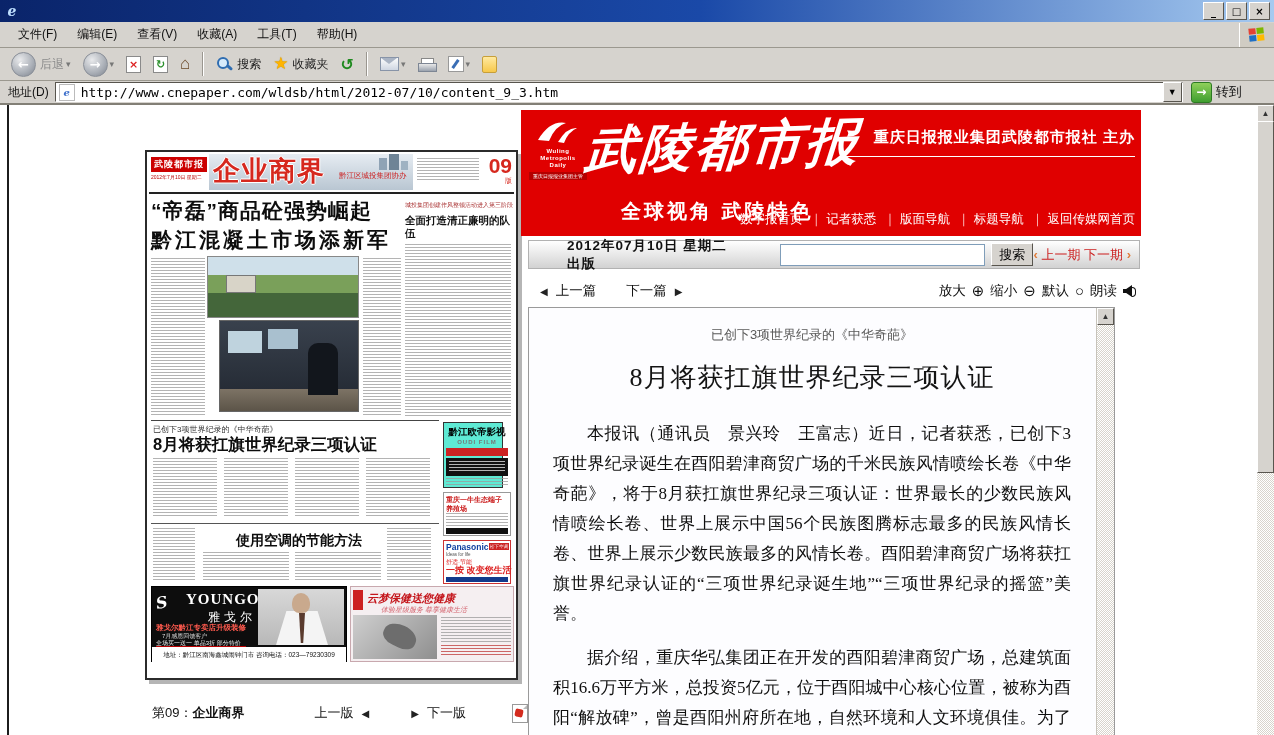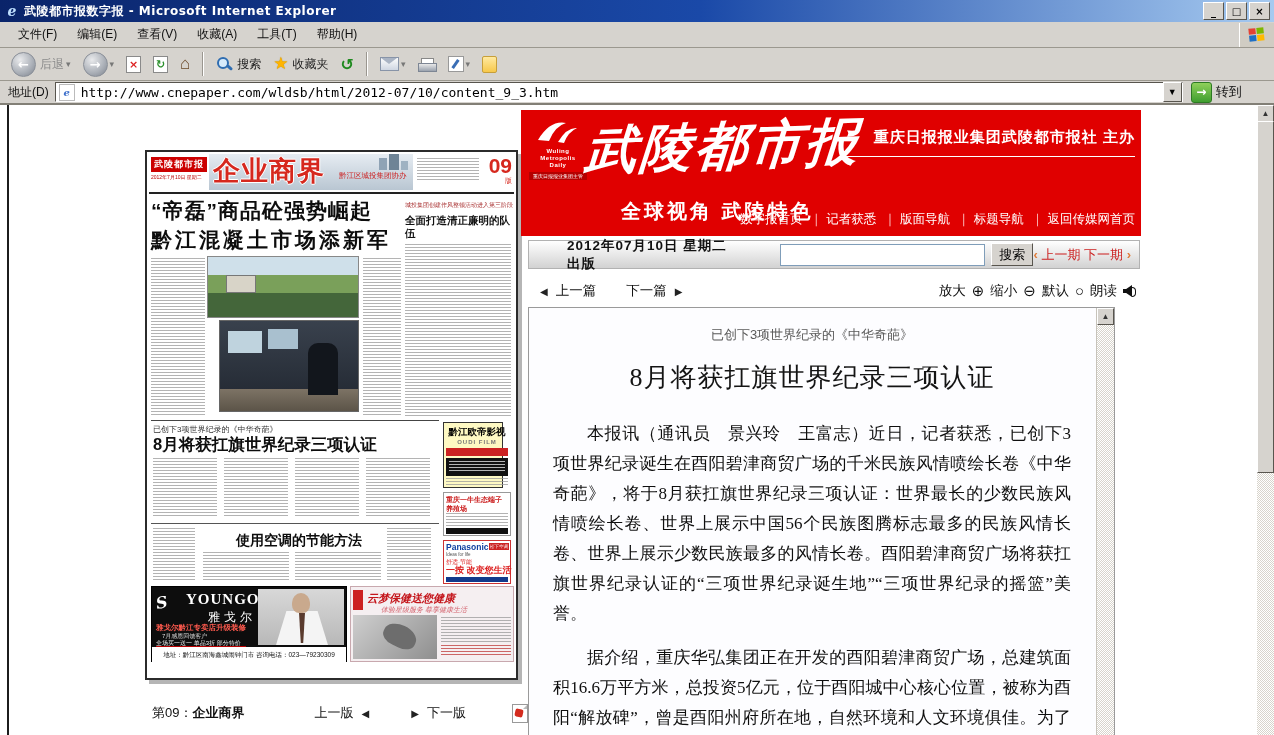--- a/index.html
+++ b/index.html
@@ -152,21 +152,21 @@
   .t-mc1{left:6px;top:306px;width:64px;height:60px;}
   .t-mc2{left:77px;top:306px;width:64px;height:60px;}
   .t-mc3{left:148px;top:306px;width:64px;height:60px;}
   .t-mc4{left:219px;top:306px;width:64px;height:60px;}
   .t-rule3{left:4px;top:371px;width:288px;height:1px;background:#555;}
   .t-eh{left:52px;top:380px;width:200px;text-align:center;font:bold 14px/16px sans-serif;color:#0d0d0d;}
   .t-ec1{left:6px;top:376px;width:42px;height:52px;}
   .t-ec2{left:56px;top:400px;width:86px;height:28px;}
   .t-ec3{left:148px;top:400px;width:86px;height:28px;}
   .t-ec4{left:240px;top:376px;width:44px;height:52px;}
-  .ad-oudi{left:296px;top:270px;width:60px;height:66px;background:#fef9c3;border:1px solid #333;text-decoration:underline;}
+  .ad-oudi{left:296px;top:270px;width:60px;height:66px;background:#5eead4;border:1px solid #333;text-decoration:underline;}
   .ad-oudi .t{left:0;top:3px;width:66px;text-align:center;font:bold 9.5px/11px sans-serif;color:#000;}
   .ad-oudi .s{left:0;top:15px;width:66px;text-align:center;font:bold 6px/8px sans-serif;color:#777;letter-spacing:1px;}
   .ad-oudi .r1{left:2px;top:25px;width:62px;height:8px;background:#c22;}
   .ad-oudi .blk{left:2px;top:35px;width:62px;height:18px;background:#111;}
   .ad-oudi .blk i{position:absolute;left:3px;top:3px;right:3px;bottom:3px;
                   background-image:repeating-linear-gradient(#ddd 0,#ddd 1px,transparent 1px,transparent 3px);opacity:.8;}
   .ad-oudi .r2{left:2px;top:55px;width:62px;height:8px;}
   .ad-farm{left:296px;top:340px;width:68px;height:44px;background:#fff;border:1px solid #999;}
   .ad-farm .t{left:2px;top:2px;width:62px;font:bold 7px/9px sans-serif;color:#c22;}
   .ad-farm .b{left:2px;top:20px;width:62px;height:14px;}
@@ -209,21 +209,20 @@
   .pdfico::before{content:"";position:absolute;left:2px;top:4px;width:8px;height:8px;background:#d42b1e;border-radius:2px;transform:rotate(12deg);}
   .pdfico::after{content:"";position:absolute;right:0;top:0;border-left:4px solid transparent;border-bottom:4px solid #bbb;}
 </style>
 </head>
 <body>
 
 <div class="stage">
 
   <div class="abs titlebar">
     <span class="ie-e">e</span>
-    <span class="title-text">武陵都市报数字报 - Microsoft Internet Explorer</span>
     <span class="winbtns">
       <span class="winbtn">_</span>
       <span class="winbtn">□</span>
       <span class="winbtn">×</span>
     </span>
   </div>
 
   <div class="abs menubar">
     <span class="menuitem">文件(F)</span>
     <span class="menuitem">编辑(E)</span>

